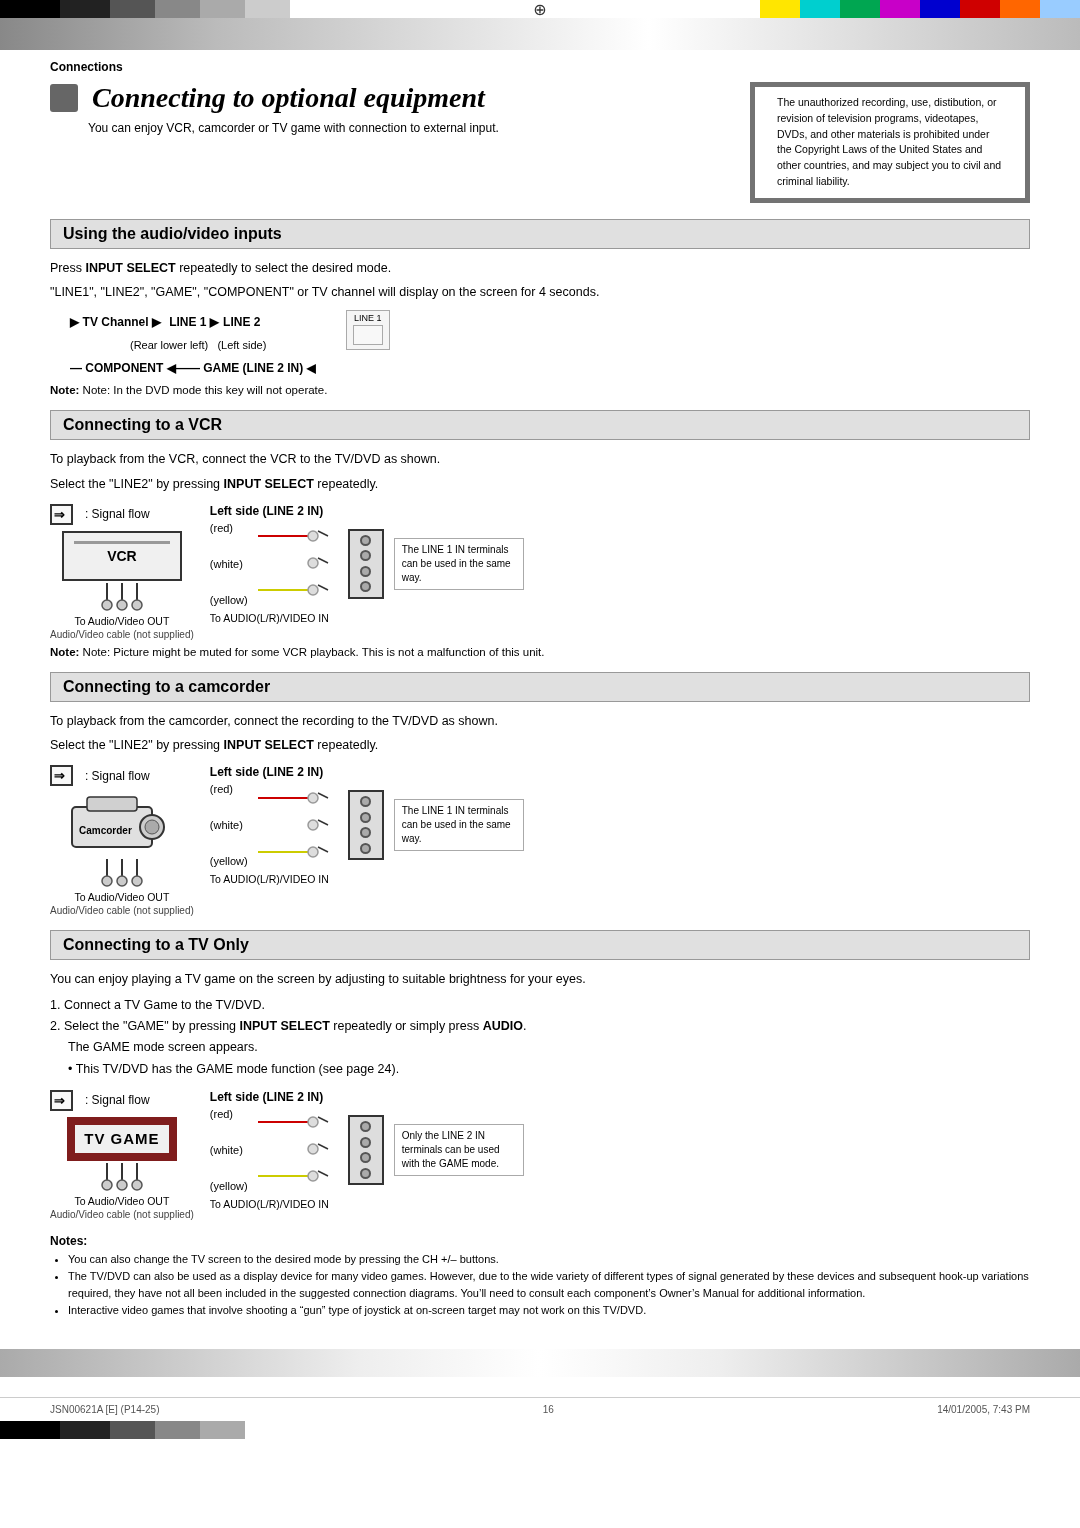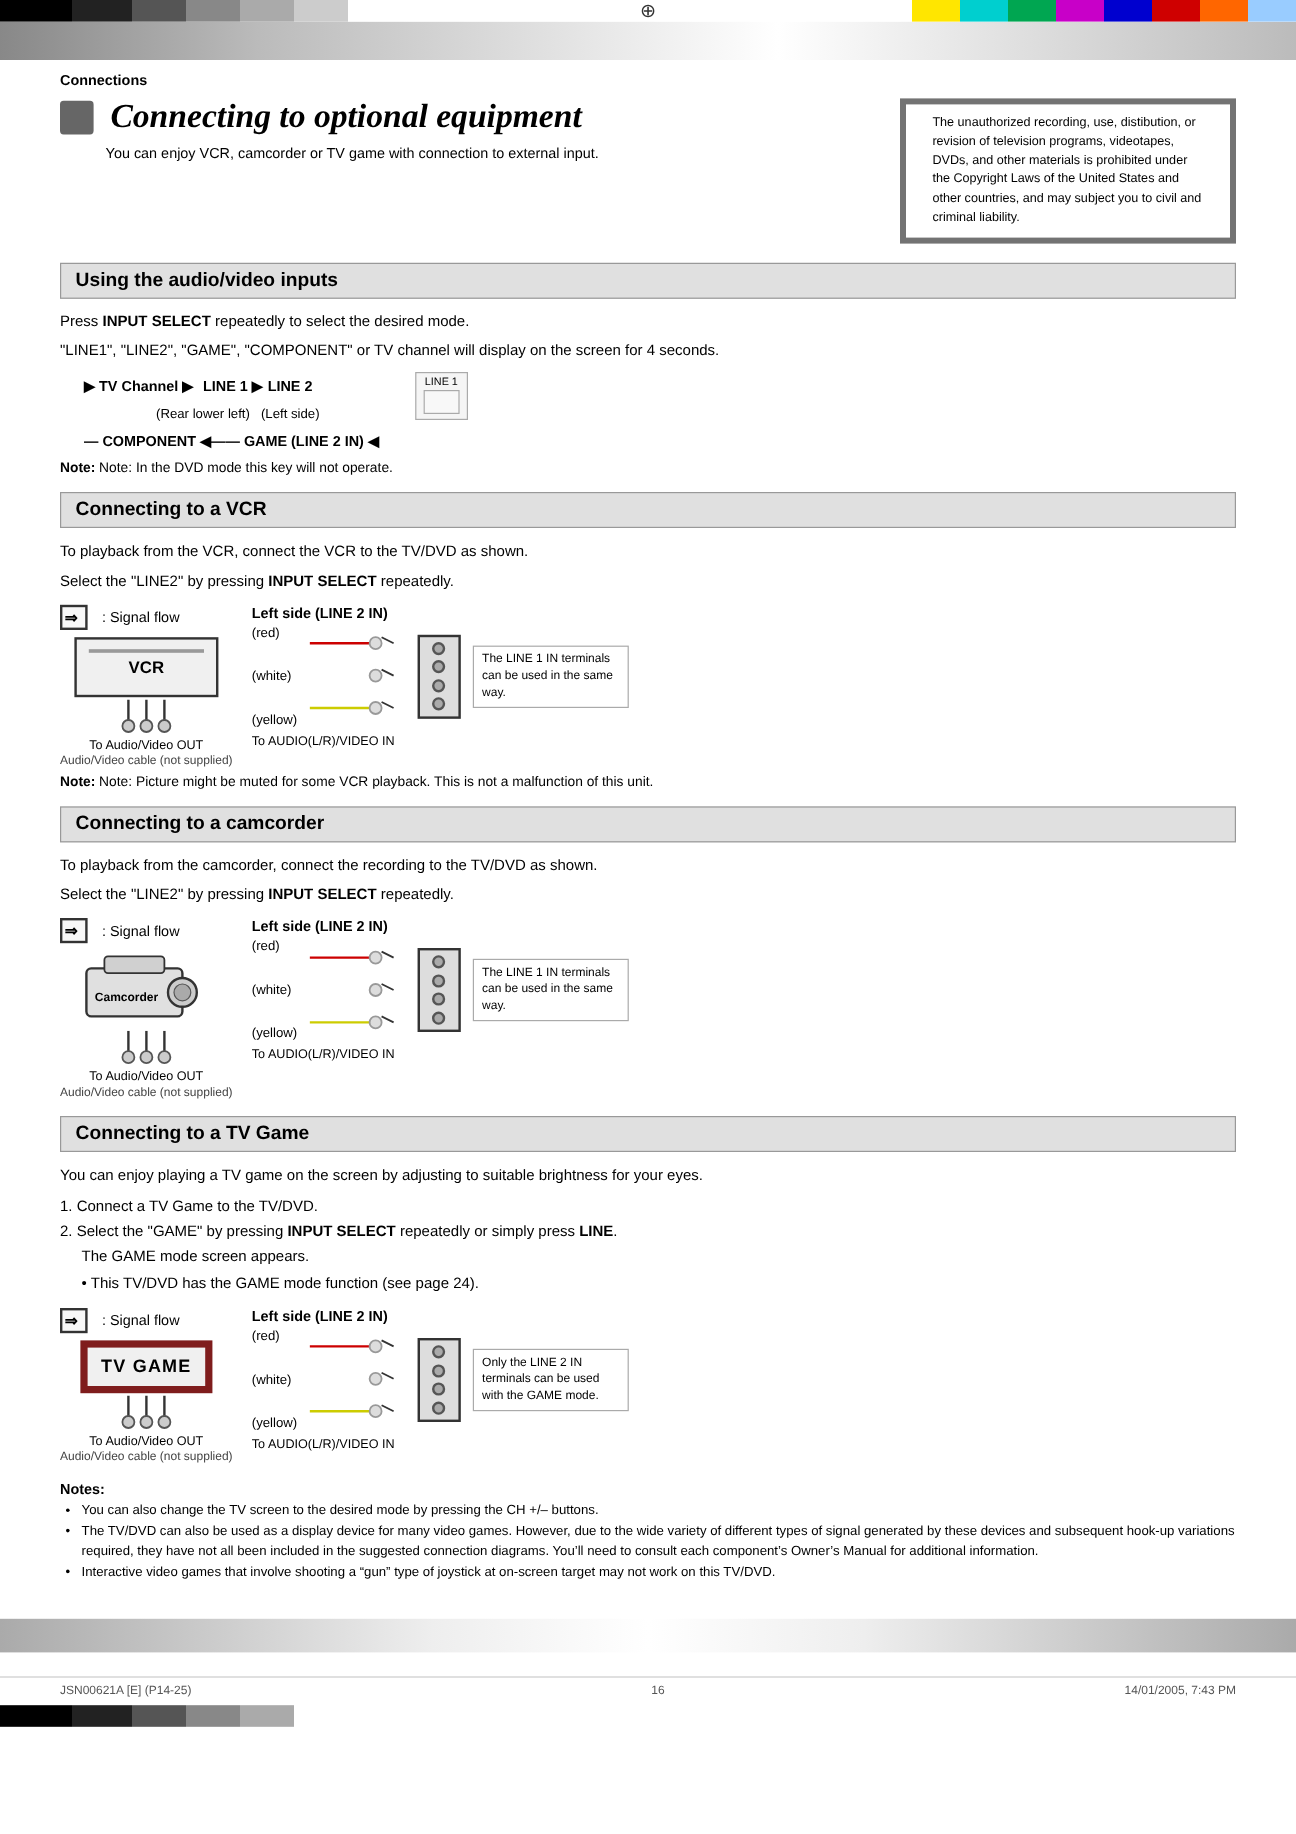--- a/index.html
+++ b/index.html
@@ -167,21 +167,21 @@
       content: '';
       position: absolute;
       top: 8px;
       left: 10px;
       right: 10px;
       height: 3px;
       background: #999;
     }
 
     .tv-game-box {
-      border: 6px solid #7f1d1d;
+      border: 8px solid #7f1d1d;
       background: #f0f0f0;
       width: 110px;
       height: 44px;
       display: flex;
       align-items: center;
       justify-content: center;
       font-weight: bold;
       font-size: 14px;
     }
 
@@ -530,26 +530,26 @@
             <div class="jack-hole"></div>
             <div class="jack-hole"></div>
           </div>
         </div>
         <div class="right-info-note">The LINE 1 IN terminals can be used in the same way.</div>
       </div>
       <div style="font-size:10.5px; margin-top:6px;">To AUDIO(L/R)/VIDEO IN</div>
     </div>
   </div>
 
-  <div class="section-header">Connecting to a TV Game</div>
+  <div class="section-header">Connecting to a TV Only</div>
 
   <div class="body-text">You can enjoy playing a TV game on the screen by adjusting to suitable brightness for your eyes.</div>
   <div style="font-size:12.5px; line-height:1.7; margin-bottom:4px;">
     <div>1. <span>Connect a TV Game to the TV/DVD.</span></div>
-    <div>2. Select the "GAME" by pressing <b>INPUT SELECT</b> repeatedly or simply press <b>LINE</b>.</div>
+    <div>2. Select the "GAME" by pressing <b>INPUT SELECT</b> repeatedly or simply press <b>AUDIO</b>.</div>
     <div style="margin-left:18px;">The GAME mode screen appears.</div>
     <div style="margin-left:18px;">• <span>This TV/DVD has the GAME mode function (see page 24).</span></div>
   </div>
 
   <div class="diagram-wrapper">
     <div class="left-diagram-col">
       <div class="signal-flow">
         <span class="signal-arrow-indicator">⇒</span>
         <span>: Signal flow</span>
       </div>

